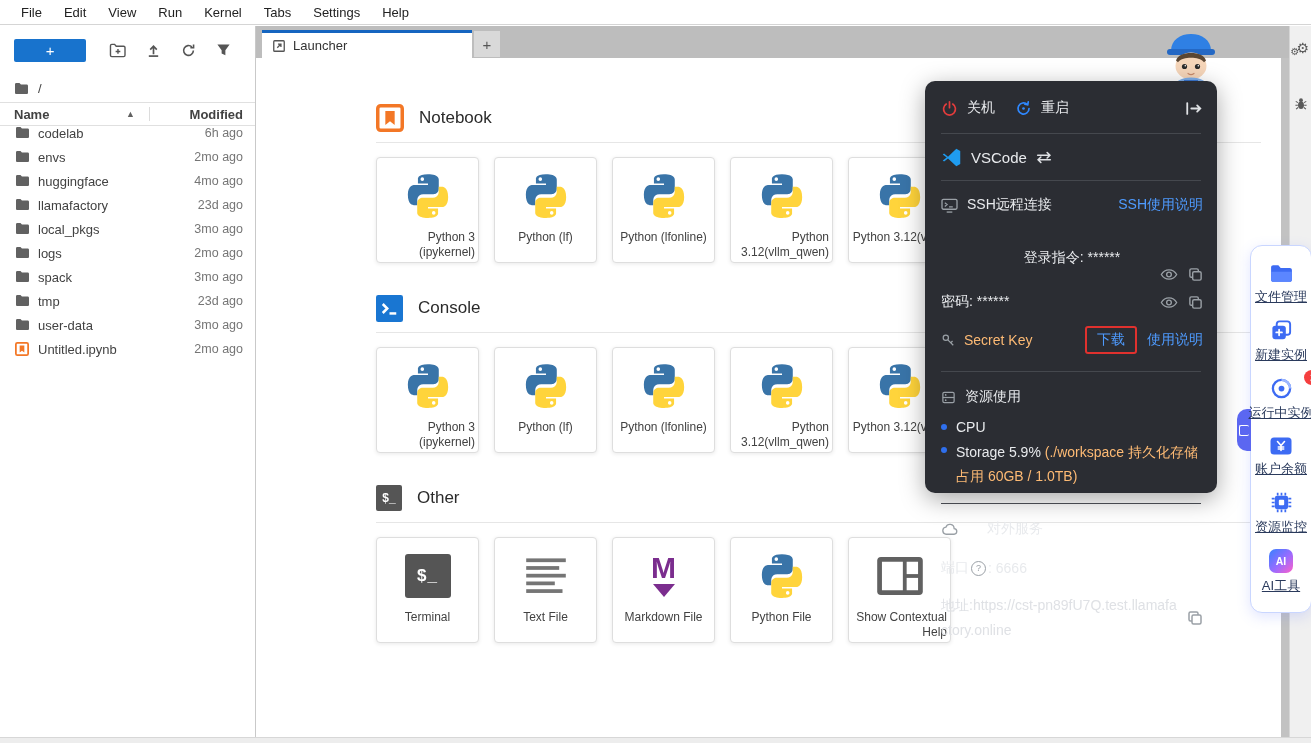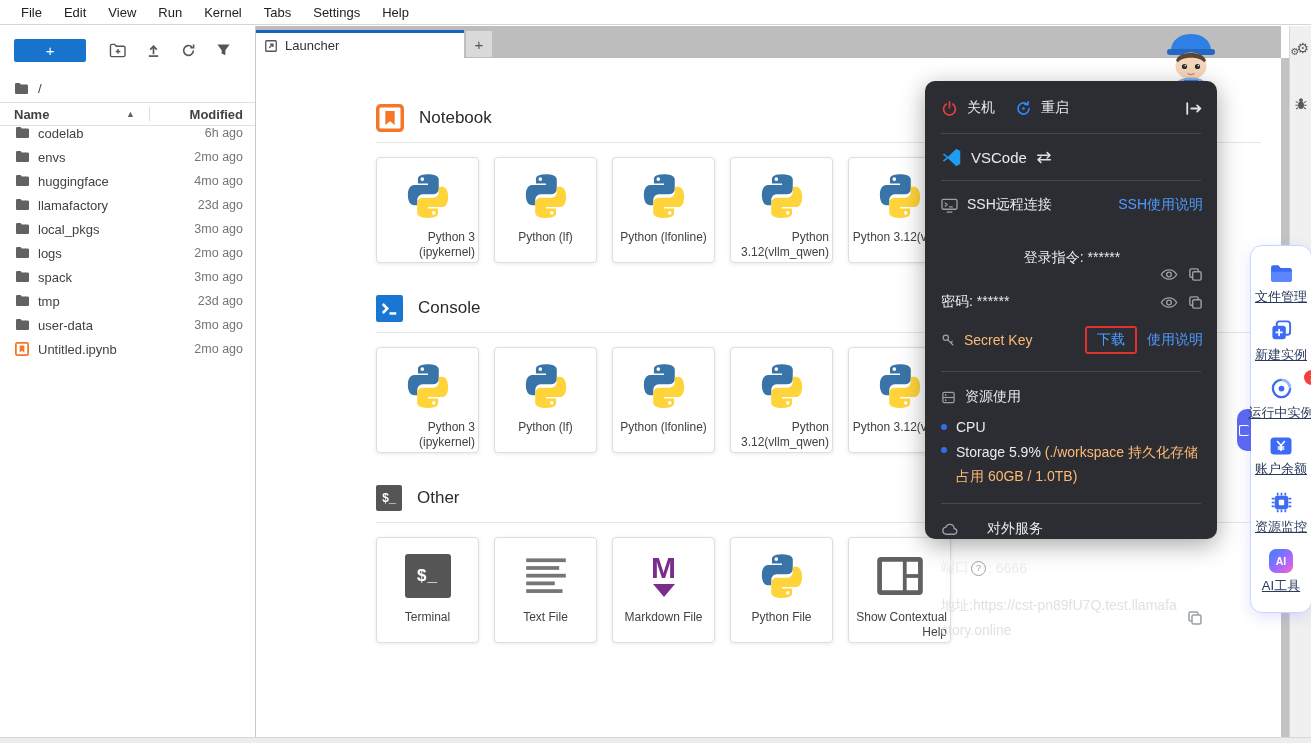--- a/index.html
+++ b/index.html
@@ -25,21 +25,21 @@
     font-size:13px;font-weight:600;color:#424242;padding:0 0 0 14px;}
   .fb-head .hname{flex:0 0 112px;}
   .fb-head .sort{color:#616161;font-size:9px;margin-right:14px;}
   .fb-head .hsep{width:1px;height:14px;background:#dcdcdc;margin-right:10px;}
   .fb-head .hmod{flex:1;text-align:right;padding-right:12px;font-weight:600;}
   .frow{display:flex;height:24px;padding:0 12px 0 14px;font-size:13px;color:#424242;}
   .frow .ficon{width:16px;margin-right:8px;display:flex;justify-content:center;}
   .frow .fname{flex:1;white-space:nowrap;overflow:hidden;}
   .frow .ftime{color:#757575;font-size:12.5px;white-space:nowrap;}
   
-  .tabbar{position:absolute;left:248px;top:26px;width:1033px;height:32px;background:#bdbdbd;z-index:1;display:flex;align-items:flex-end;}
+  .tabbar{position:absolute;left:256px;top:26px;width:1033px;height:32px;background:#bdbdbd;z-index:1;display:flex;align-items:flex-end;}
   .tab{margin-left:6px;width:210px;height:28px;background:#fff;border-top:3px solid #1565c0;
     display:flex;align-items:center;gap:7px;padding:0 10px;box-sizing:border-box;font-size:13px;color:#333;}
   .newtab{margin-left:2px;width:26px;height:26px;background:#d9d9d9;display:flex;align-items:center;
     justify-content:center;color:#555;font-size:15px;margin-bottom:1px;}
   
   .content{position:absolute;left:257px;top:58px;width:1024px;height:679px;background:#fff;overflow:hidden;z-index:1;}
   .lsection{margin-left:119px;margin-right:20px;}
   .sec-head{display:flex;align-items:center;gap:15px;height:30px;}
   .sec-title{font-size:17px;color:#2b2b2b;font-weight:400;}
   .sec-rule{border:none;border-top:1px solid #e6e6e6;margin:9px 0 14px 0;}
@@ -67,21 +67,21 @@
   .rightstrip{position:absolute;left:1289px;top:26px;width:22px;height:717px;background:#f0f0f0;
     border-left:1px solid #d6d6d6;box-sizing:border-box;z-index:2;display:flex;flex-direction:column;align-items:center;}
   .gears{margin-top:16px;font-family:"DejaVu Sans",sans-serif;color:#5a5a5a;position:relative;width:18px;height:20px;}
   .gears .g1{position:absolute;left:-1px;top:4px;font-size:10px;}
   .gears .g2{position:absolute;left:5px;top:-2px;font-size:14px;}
   .bugicon{margin-top:34px;}
   .bottomstrip{position:absolute;left:0;top:737px;width:1311px;height:6px;background:#ededed;border-top:1px solid #d7d7d7;z-index:4;}
   
   .avatar{position:absolute;left:1161px;top:29px;width:60px;height:60px;z-index:6;}
   
-  .dpanel{position:absolute;left:925px;top:81px;width:292px;height:458px;background:#2b2d33;border-radius:10px;
+  .dpanel{position:absolute;left:925px;top:81px;width:292px;height:412px;background:#2b2d33;border-radius:10px;
     box-shadow:0 6px 24px rgba(0,0,0,.35);z-index:20;color:#e8eaed;font-size:14px;}
   .dpanel .prow{position:absolute;left:16px;right:14px;display:flex;align-items:center;}
   .pdivider{position:absolute;left:16px;right:16px;height:1px;background:#45484e;}
   .plabel{color:#e8eaed;}
   .pmuted{color:#fdba74;}
   .plink{color:#4e9bff;cursor:pointer;}
   .icongap{margin-right:9px;display:flex;align-items:center;}
   .right-icons{margin-left:auto;display:flex;align-items:center;gap:10px;}
   .dl-box{border:2px solid #e0312e;border-radius:3px;padding:3px 10px;margin-left:auto;}
   .bullet{display:inline-block;width:6px;height:6px;border-radius:50%;background:#2f6fed;margin-right:9px;flex:0 0 auto;}

